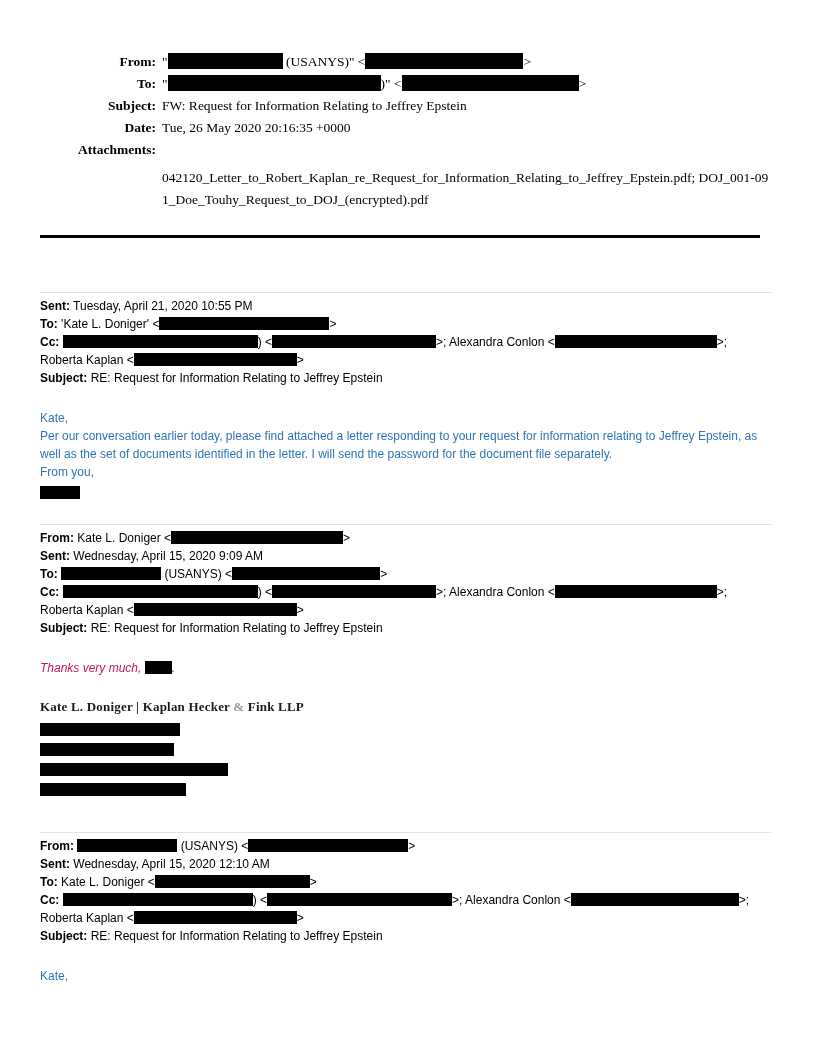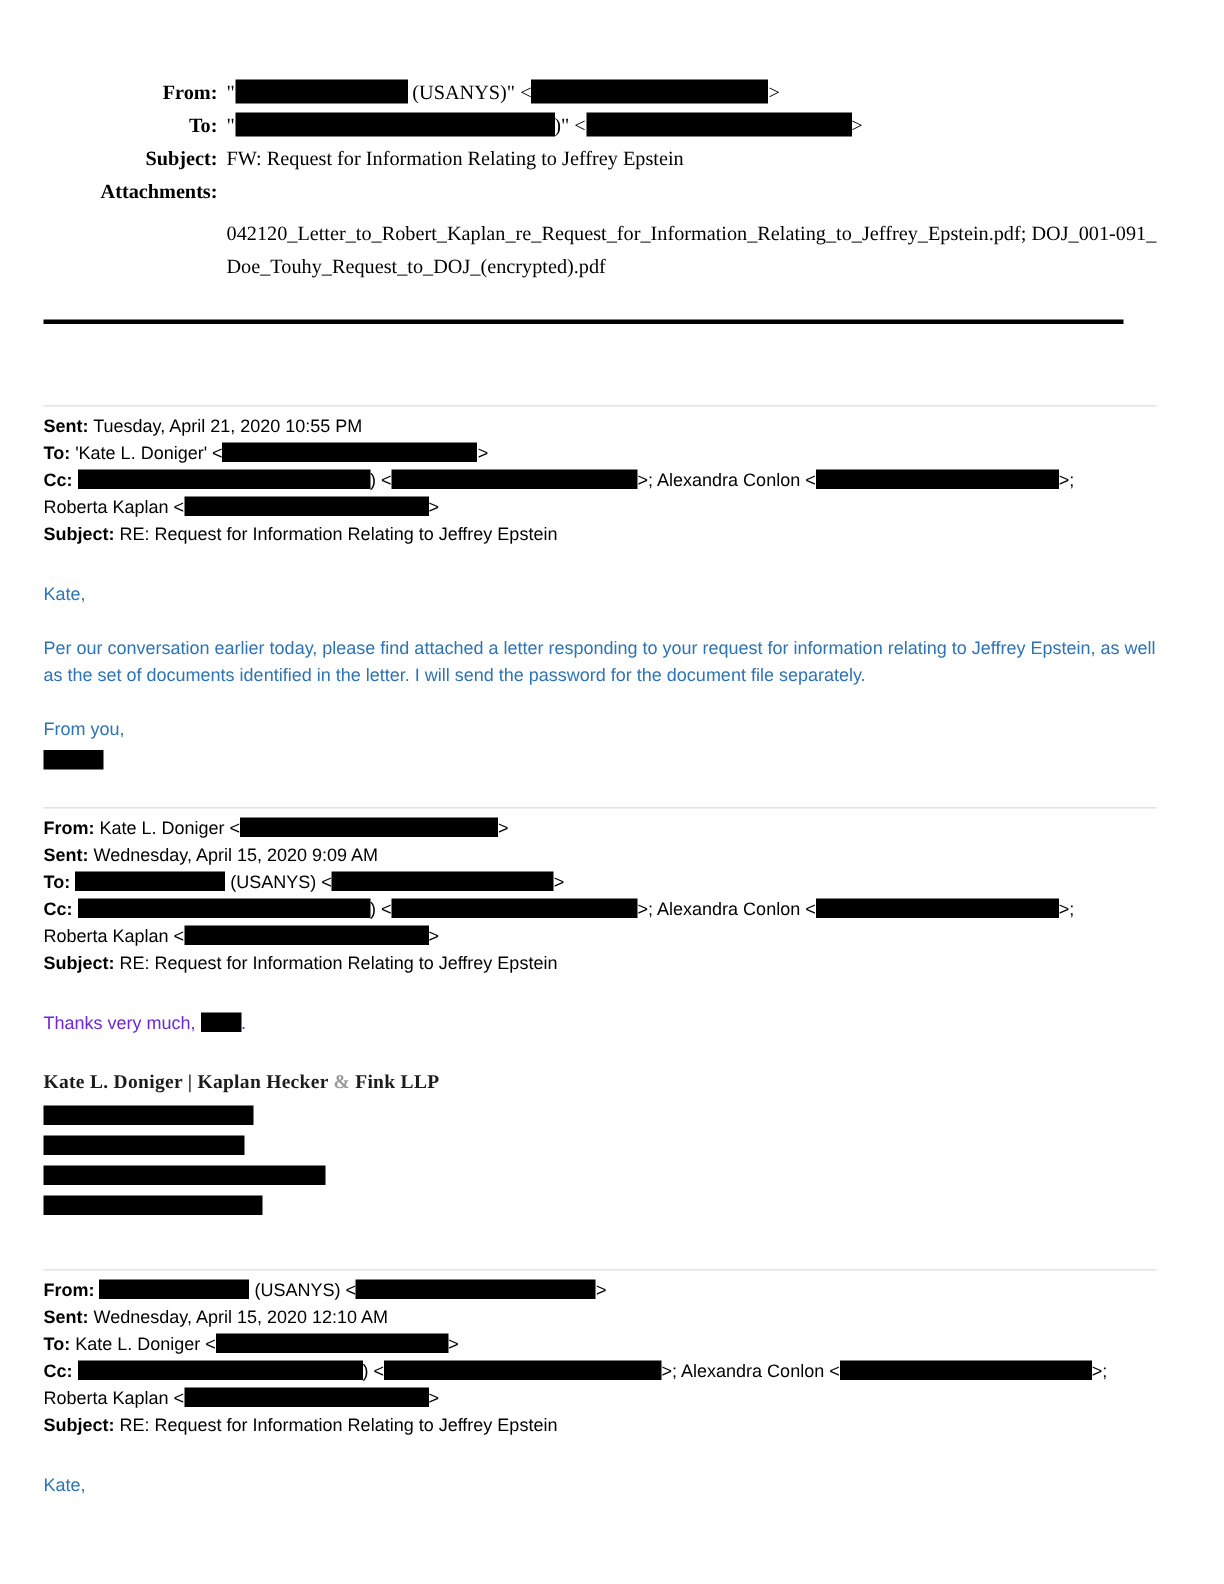--- a/index.html
+++ b/index.html
@@ -1,21 +1,21 @@
 <!DOCTYPE html>
 <html><head>
 <meta charset="utf-8">
 <style>
   * { box-sizing: border-box; }
   html, body { margin: 0; padding: 0; background: #ffffff; }
   body {
     width: 816px; height: 1056px; overflow: hidden;
     font-family: "Liberation Sans", sans-serif; color: #000;
   }
-  .page { padding: 51px 45px 0 29px; }
+  .page { padding: 51px 45px 0 40px; }
 
   
   .tophdr { font-family: "Liberation Serif", serif; font-size: 13.5px; line-height: 22px; }
   .hrow { display: flex; }
   .hlabel { flex: 0 0 116px; text-align: right; font-weight: bold; white-space: nowrap; }
   .hvalue { margin-left: 6px; flex: 1; }
   .breakall { word-break: break-all; margin-top: 28px; }
 
   .thickrule { height: 3px; background: #000; margin-top: 24px; width: 720px; }
 
@@ -25,24 +25,24 @@
 
   
   .email:nth-child(1) { margin-top: 54px; }
   .email:nth-child(2) { margin-top: 20px; }
   .email:nth-child(3) { margin-top: 31px; }
   .thinrule { height: 1px; background: #e2e2e2; margin-bottom: 4px; }
   .ehdr, .ebody { font-size: 12px; line-height: 18px; }
   .hline { white-space: nowrap; }
   .bold { font-weight: bold; }
 
-  .para { margin-top: 18px; }
+  .para { }
   .ebody .para:first-child { margin-top: 22px; }
   .para.reply { color: #2E74B5; }
-  .para.plain { color: #6d28d9; }
+  .para.plain { color: #be185d; font-style: italic; }
   .para.signature {
     font-family: "Liberation Serif", serif; font-size: 13px; font-weight: bold;
     color: #1c1c1c; margin-top: 21px; letter-spacing: 0.2px;
   }
   .signature .amp { color: #999999; }
   .para.redaction-line { margin-top: 2px; line-height: 13px; font-size: 0; }
   .para.signature + .para.redaction-line { margin-top: 7px; }
   .para.reply + .para.redaction-line { margin-top: 5px; }
 </style>
 </head>
@@ -54,20 +54,24 @@
         <div class="hlabel">From:</div>
         <div class="hvalue"><span class="">"</span><span class="redact" style="width: 115px;"></span><span class=""> (USANYS)" &lt;</span><span class="redact" style="width: 158px;"></span><span class="">&gt;</span></div>
       </div>
       <div class="hrow">
         <div class="hlabel">To:</div>
         <div class="hvalue"><span class="">"</span><span class="redact" style="width: 213px;"></span><span class="">)" &lt;</span><span class="redact" style="width: 177px;"></span><span class="">&gt;</span></div>
       </div>
       <div class="hrow">
         <div class="hlabel">Subject:</div>
         <div class="hvalue"><span class="">FW: Request for Information Relating to Jeffrey Epstein</span></div>
+      </div>
+      <div class="hrow">
+        <div class="hlabel">Date:</div>
+        <div class="hvalue"><span class="">Tue, 26 May 2020 20:16:35 +0000</span></div>
       </div>
       <div class="hrow">
         <div class="hlabel">Attachments:</div>
         <div class="hvalue breakall"><span class="">042120_Letter_to_Robert_Kaplan_re_Request_for_Information_Relating_to_Jeffrey_Epstein.pdf; DOJ_001-091_Doe_Touhy_Request_to_DOJ_(encrypted).pdf</span></div>
       </div>
     </section>
   <div class="thickrule"></div>
   <div>
       <section class="email">
         <div class="thinrule"></div>

